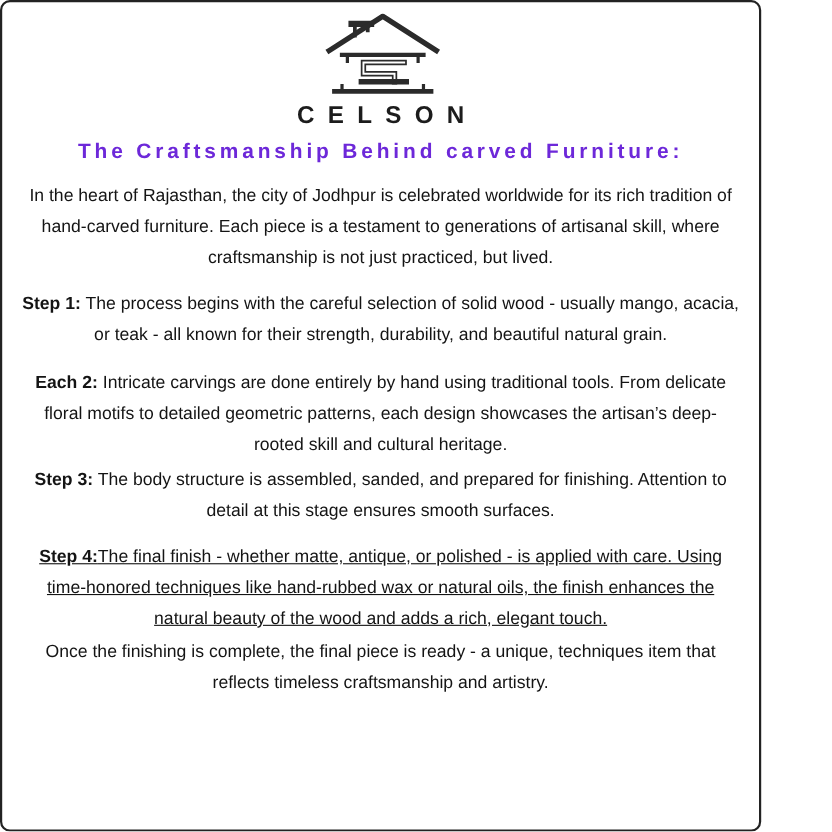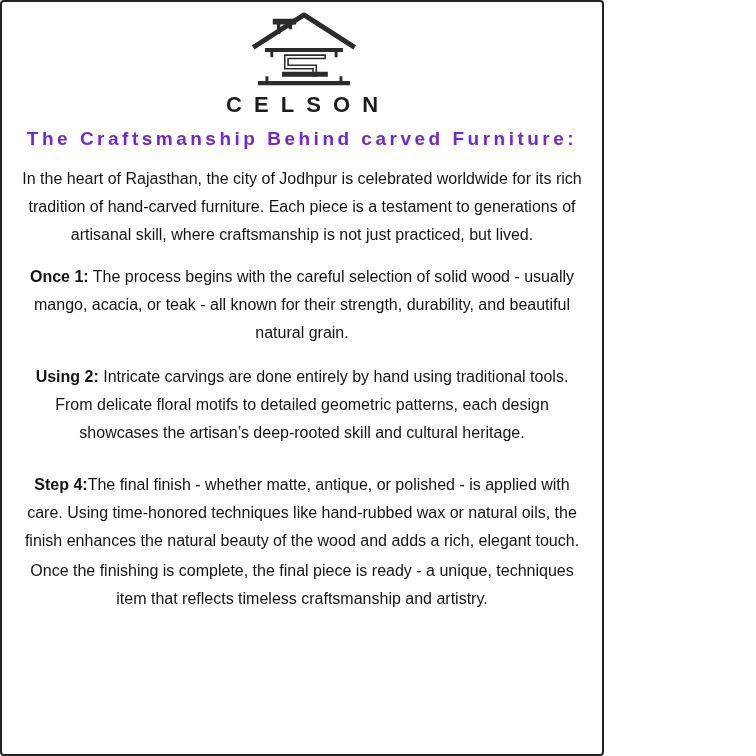--- a/index.html
+++ b/index.html
@@ -3,26 +3,26 @@
 <meta charset="utf-8">
 <style>
   html, body {
     margin: 0;
     padding: 0;
     background: #ffffff;
     font-family: "Liberation Sans", "DejaVu Sans", sans-serif;
   }
   .page {
     position: relative;
-    width: 604px;
+    width: 692px;
     height: 756px;
     box-sizing: border-box;
     background: #ffffff;
     border: 2px solid #222222;
-    border-radius: 4px;
+    border-radius: 9px;
     color: #121212;
     overflow: hidden;
   }
   .header { text-align: center; padding-top: 8px; }
   .logo { display: block; margin: 0 auto; width: 118px; height: 76px; }
   .brand {
     margin-top: 6px;
     font-size: 22px;
     font-weight: 700;
     letter-spacing: 0.55em;
@@ -42,21 +42,21 @@
     font-size: 16px;
     line-height: 28px;
     color: #141414;
   }
   .para { margin: 0 auto; }
   .step-label { font-weight: 700; }
   .p0 { margin-top: 15px; max-width: 706px; }
   .p1 { margin-top: 14px; max-width: 656px; }
   .p2 { margin-top: 16px; max-width: 706px; }
   .p3 { margin-top: 4px;  max-width: 652px; }
-  .p4 { margin-top: 24px; max-width: 716px; }
+  .p4 { margin-top: 14px; max-width: 716px; text-decoration: underline; }
   .p5 { margin-top: 2px;  max-width: 668px; }
 </style>
 </head>
 <body>
 
 <div class="page">
   <div class="header">
     <svg class="logo" viewBox="0 0 120 78" fill="none" stroke="#2b2b2b" stroke-linecap="square">
 
       <path d="M33 12 H51" stroke-width="6"></path>
@@ -73,18 +73,19 @@
 
       <path d="M24 69.5 V74 M100 69.5 V74" stroke-width="3"></path>
       <path d="M17 75 H107" stroke-width="4.5"></path>
     </svg>
     <div class="brand">CELSON</div>
     <h1 class="heading">The Craftsmanship Behind carved Furniture:</h1>
   </div>
 
   <div class="content">
     <p class="para p0"><b class="step-label"></b><span>In the heart of Rajasthan, the city of Jodhpur is celebrated worldwide for its rich tradition of hand-carved furniture. Each piece is a testament to generations of artisanal skill, where craftsmanship is not just practiced, but lived.</span></p>
-    <p class="para p1"><b class="step-label">Once 1:</b><span> The process begins with the careful selection of solid wood - usually mango, acacia, or teak - all known for their strength, durability, and beautiful natural grain.</span></p>
-    <p class="para p2"><b class="step-label">Using 2:</b><span> Intricate carvings are done entirely by hand using traditional tools. From delicate floral motifs to detailed geometric patterns, each design showcases the artisan’s deep-rooted skill and cultural heritage.</span></p>
+    <p class="para p1"><b class="step-label">Step 1:</b><span> The process begins with the careful selection of solid wood - usually mango, acacia, or teak - all known for their strength, durability, and beautiful natural grain.</span></p>
+    <p class="para p2"><b class="step-label">Each 2:</b><span> Intricate carvings are done entirely by hand using traditional tools. From delicate floral motifs to detailed geometric patterns, each design showcases the artisan’s deep-rooted skill and cultural heritage.</span></p>
+    <p class="para p3"><b class="step-label">Step 3:</b><span> The body structure is assembled, sanded, and prepared for finishing. Attention to detail at this stage ensures smooth surfaces.</span></p>
     <p class="para p4"><b class="step-label">Step 4:</b><span>The final finish - whether matte, antique, or polished - is applied with care. Using time-honored techniques like hand-rubbed wax or natural oils, the finish enhances the natural beauty of the wood and adds a rich, elegant touch.</span></p>
     <p class="para p5"><b class="step-label"></b><span>Once the finishing is complete, the final piece is ready - a unique, techniques item that reflects timeless craftsmanship and artistry.</span></p>
   </div>
 </div>
 
 </body></html>

